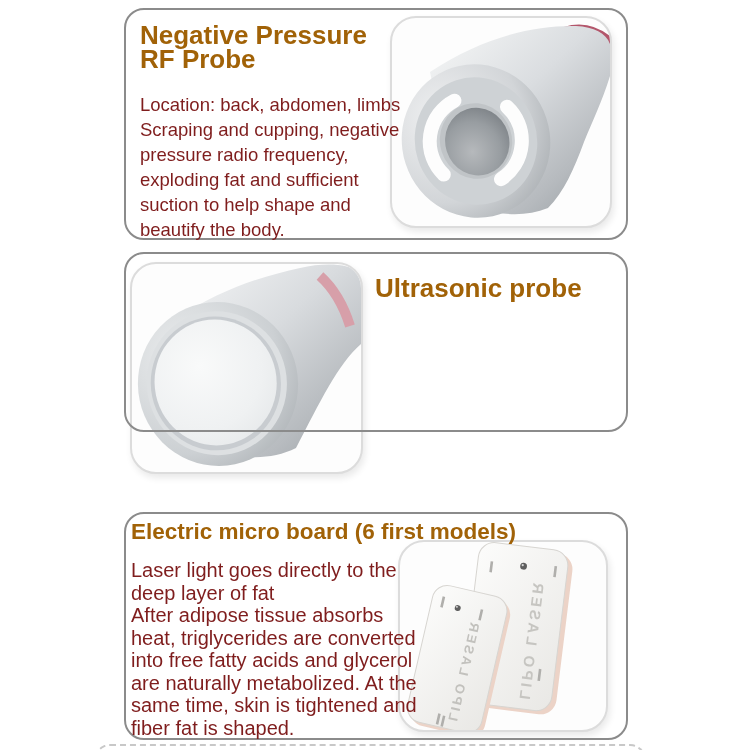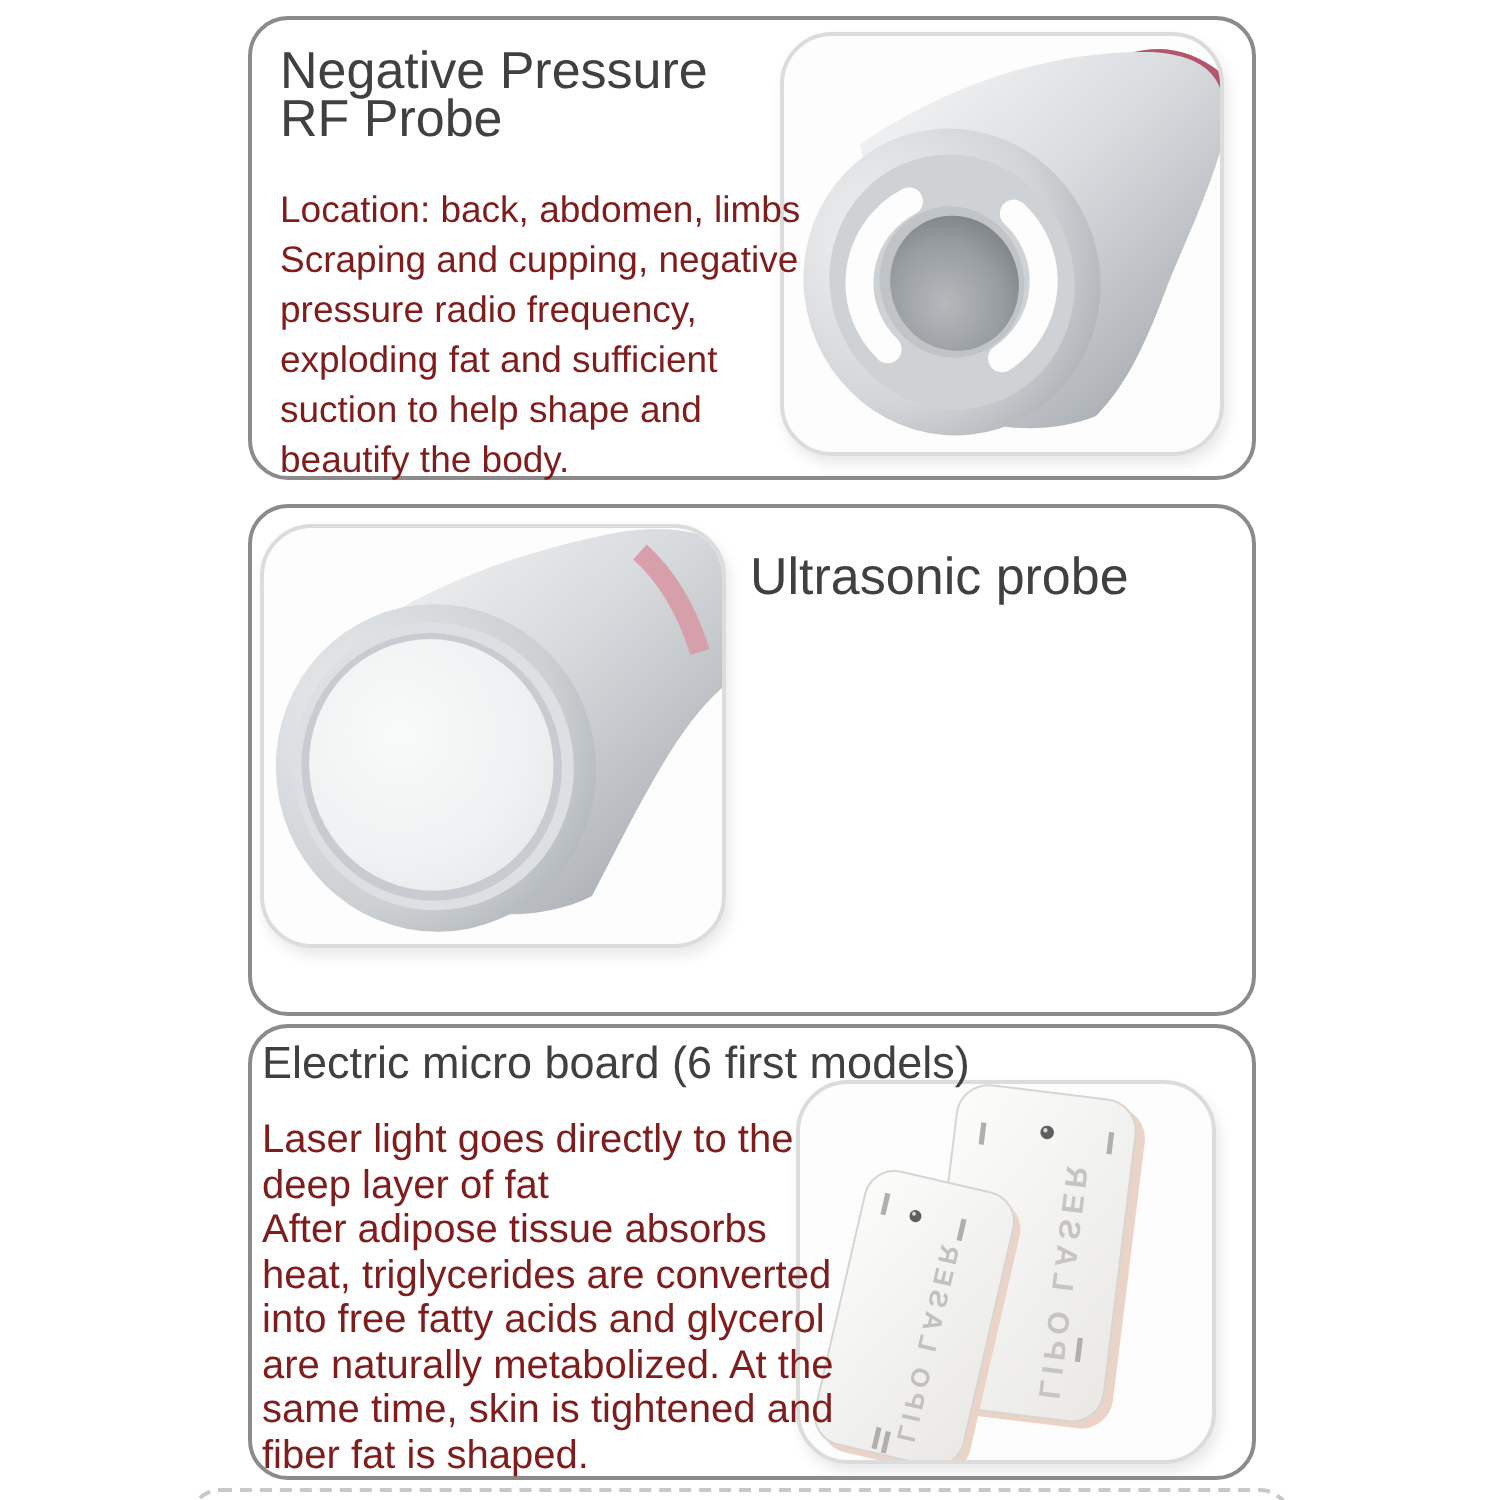--- a/index.html
+++ b/index.html
@@ -16,22 +16,22 @@
     position: absolute;
     border: 2px solid #8b8b8b;
     border-radius: 20px;
     background: transparent;
     box-sizing: border-box;
     z-index: 2;
   }
   .panel-title {
     position: absolute;
     margin: 0;
-    font-weight: normal;
-    color: #404040;
+    font-weight: bold;
+    color: #a16207;
     white-space: pre-line;
   }
   .panel-body {
     position: absolute;
     margin: 0;
     color: #7f1d1d;
     white-space: pre-line;
   }
 
   .img-card {
@@ -46,21 +46,21 @@
   }
   .img-card svg { display: block; }
 
   
   .p1 { left: 124px; top: 8px; width: 504px; height: 232px; }
   .p1 .panel-title { left: 14px; top: 13px; font-size: 26px; line-height: 24px; }
   .p1 .panel-body  { left: 14px; top: 82px; font-size: 18.5px; line-height: 25px; }
   .c1 { left: 390px; top: 16px; width: 222px; height: 212px; }
 
   
-  .p2 { left: 124px; top: 252px; width: 504px; height: 256px; padding-left: 34px; }
+  .p2 { left: 124px; top: 252px; width: 504px; height: 180px; padding-left: 34px; }
   .p2 .panel-title { left: 249px; top: 21px; font-size: 26px; line-height: 26px; }
   .p2 .panel-body  { left: 249px; top: 58px; font-size: 18px; line-height: 24px; }
   .c2 { left: 130px; top: 262px; width: 233px; height: 212px; }
 
   
   .p3 { left: 124px; top: 512px; width: 504px; height: 228px; padding-left: 18px; }
   .p3 .panel-title { left: 5px; top: 5px; font-size: 22.5px; line-height: 26px; white-space: nowrap; }
   .p3 .panel-body  { left: 5px; top: 45px; font-size: 20px; line-height: 22.5px; }
   .c3 { left: 398px; top: 540px; width: 210px; height: 192px; }
 

